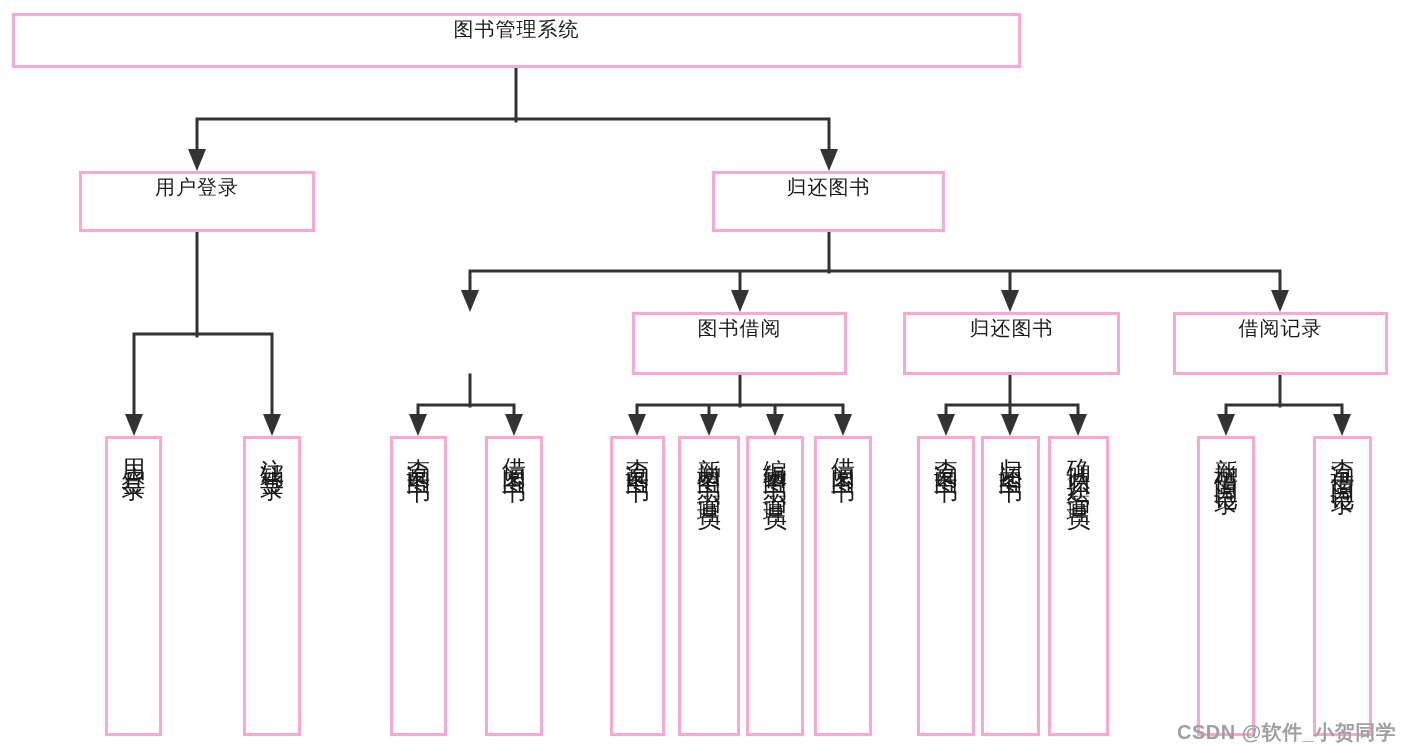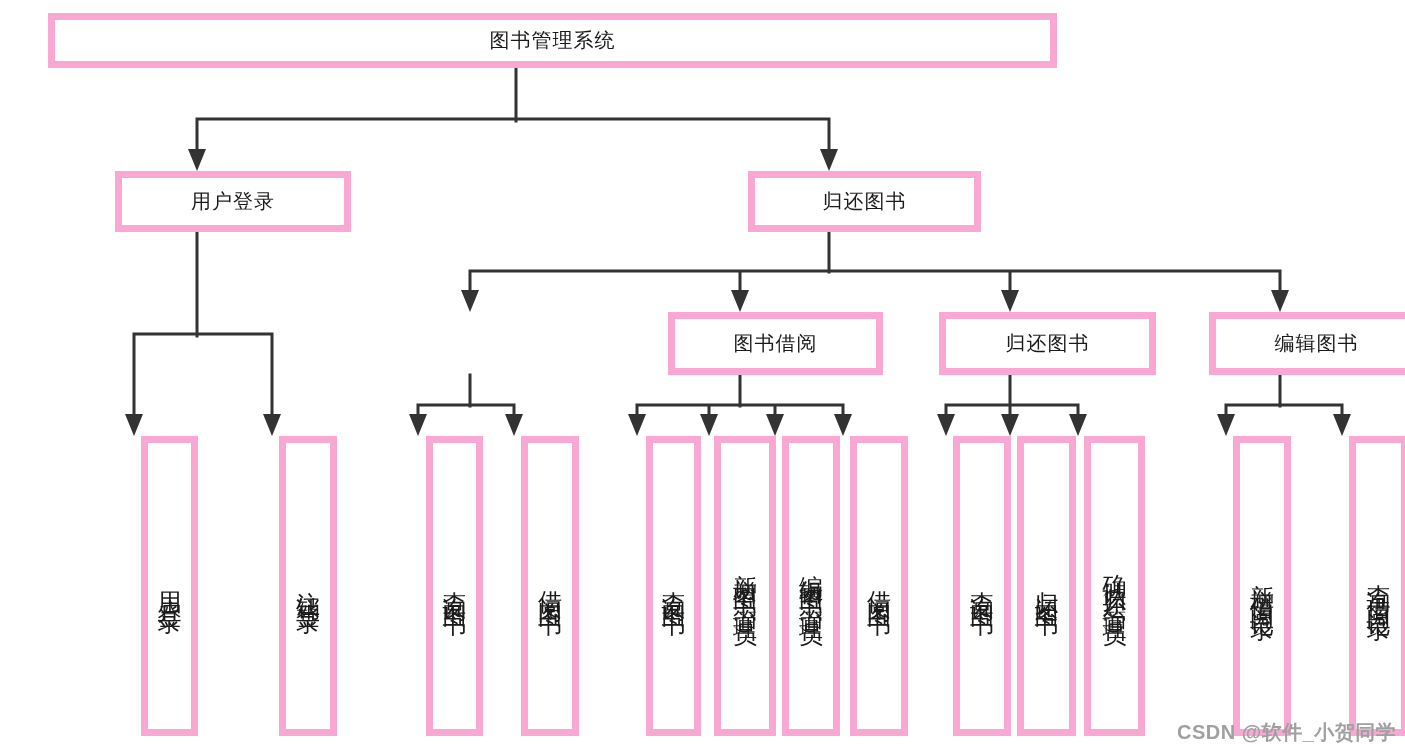--- a/index.html
+++ b/index.html
@@ -18,27 +18,25 @@
   .connectors {
     position: absolute;
     left: 0;
     top: 0;
     width: 1405px;
     height: 747px;
   }
   .node {
     position: absolute;
     box-sizing: border-box;
-    border: 7px solid #f9a8d4;
+    border: 3px solid #f9a8d4;
     background: #ffffff;
     display: flex;
-    align-items: center;
     justify-content: center;
     color: #1a1a1a;
-    margin-left: 36px;
   }
   .hnode span {
     font-size: 20px;
     letter-spacing: 1px;
     white-space: nowrap;
   }
   .vnode span {
     writing-mode: vertical-rl;
     text-orientation: mixed;
     font-size: 24px;
@@ -107,21 +105,21 @@
     <span>归还图书</span>
   </div>
 
   <div class="node hnode" style="left:632px;top:312px;width:215px;height:63px">
     <span>图书借阅</span>
   </div>
   <div class="node hnode" style="left:903px;top:312px;width:217px;height:63px">
     <span>归还图书</span>
   </div>
   <div class="node hnode" style="left:1173px;top:312px;width:215px;height:63px">
-    <span>编辑图书</span>
+    <span>借阅记录</span>
   </div>
 
   <div class="node vnode" style="left:105px;top:436px;width:57px;height:300px">
     <span>用户登录</span>
   </div>
   <div class="node vnode" style="left:243px;top:436px;width:58px;height:300px">
     <span>注销登录</span>
   </div>
 
   <div class="node vnode" style="left:390px;top:436px;width:57px;height:300px">

